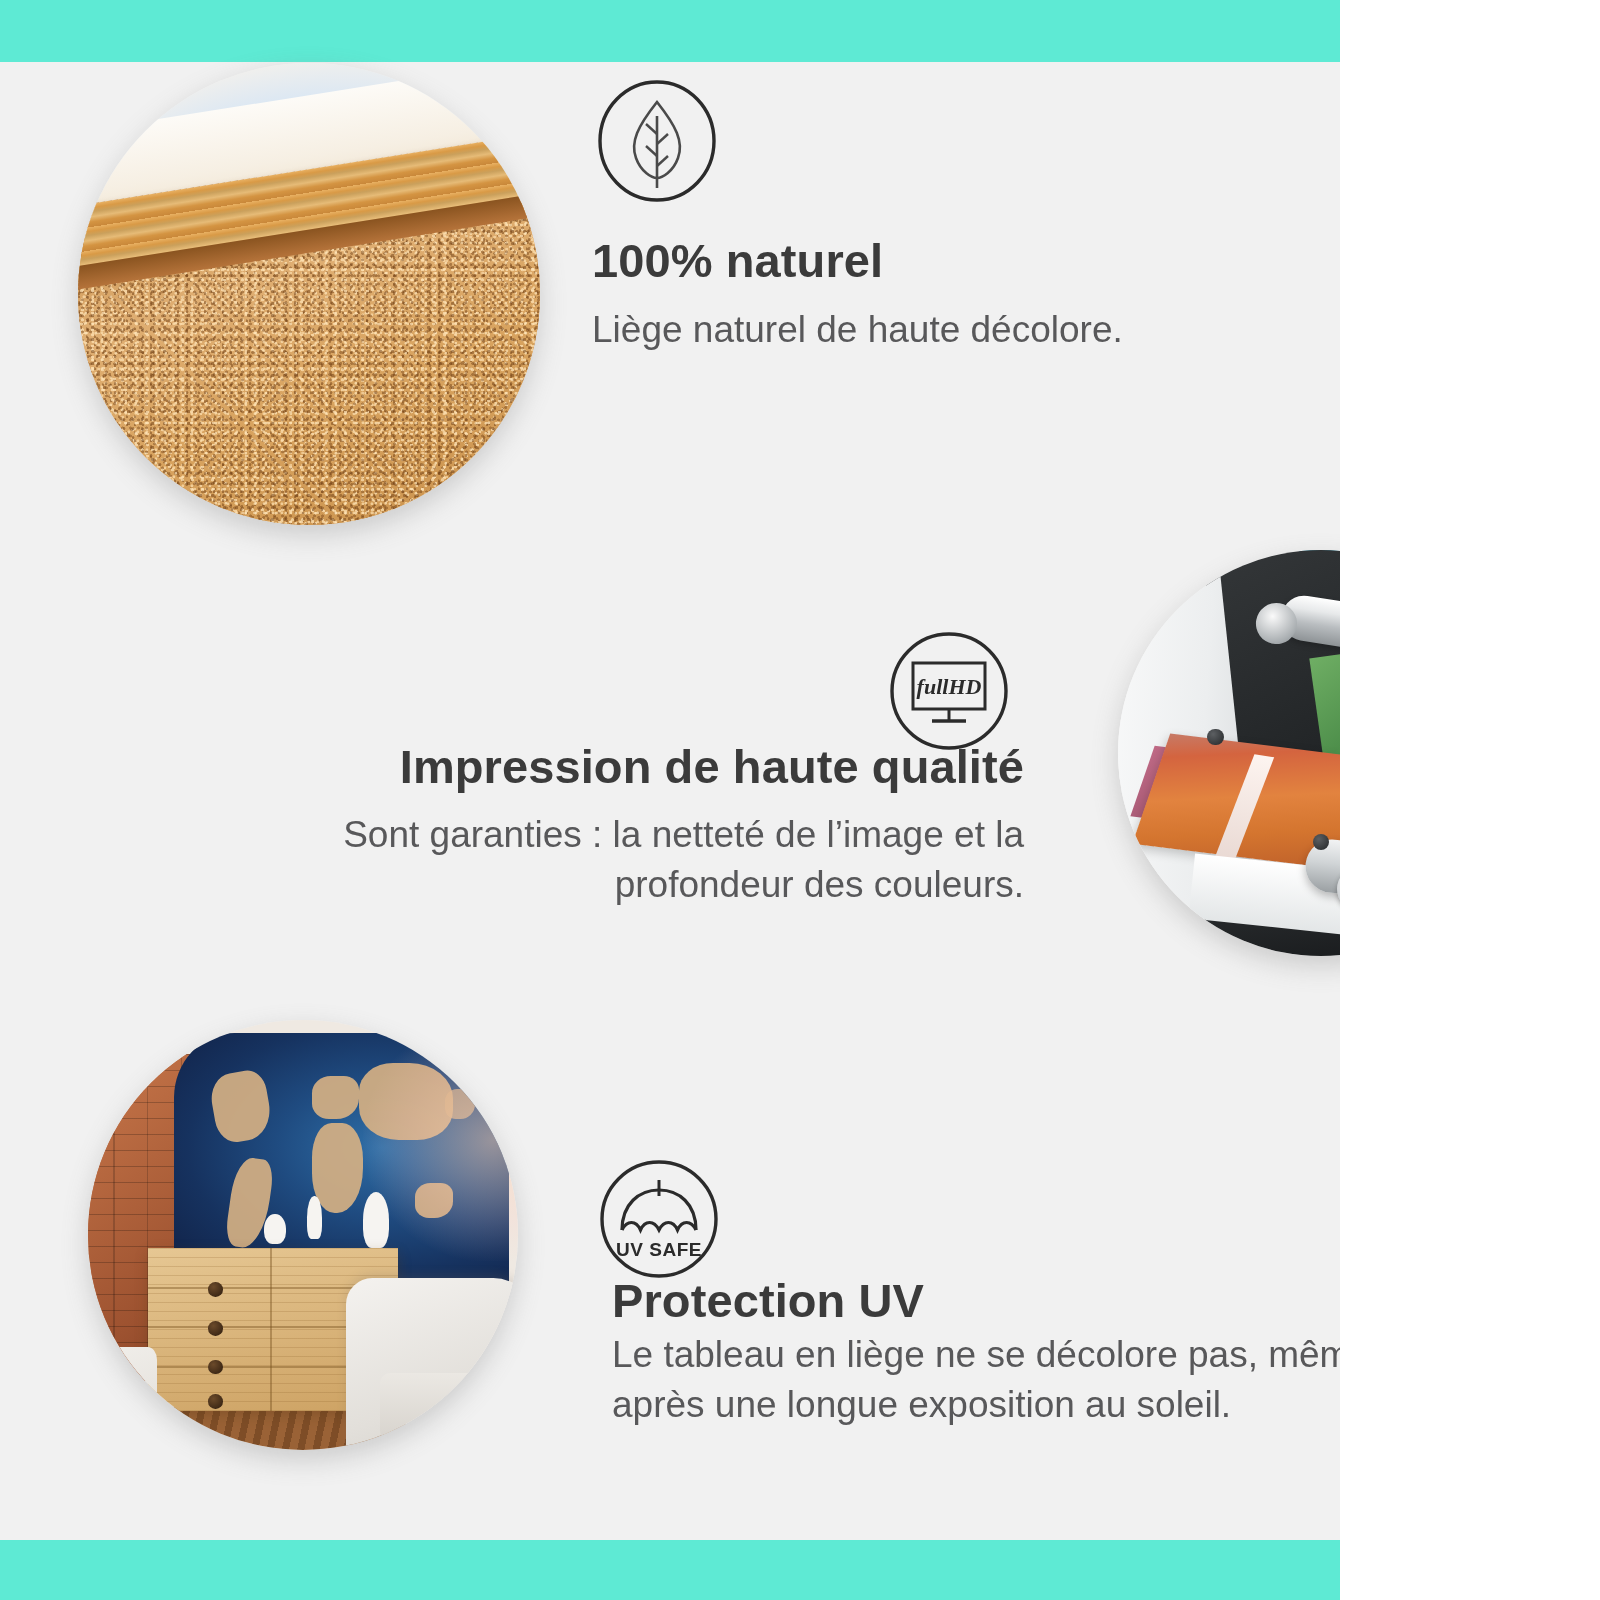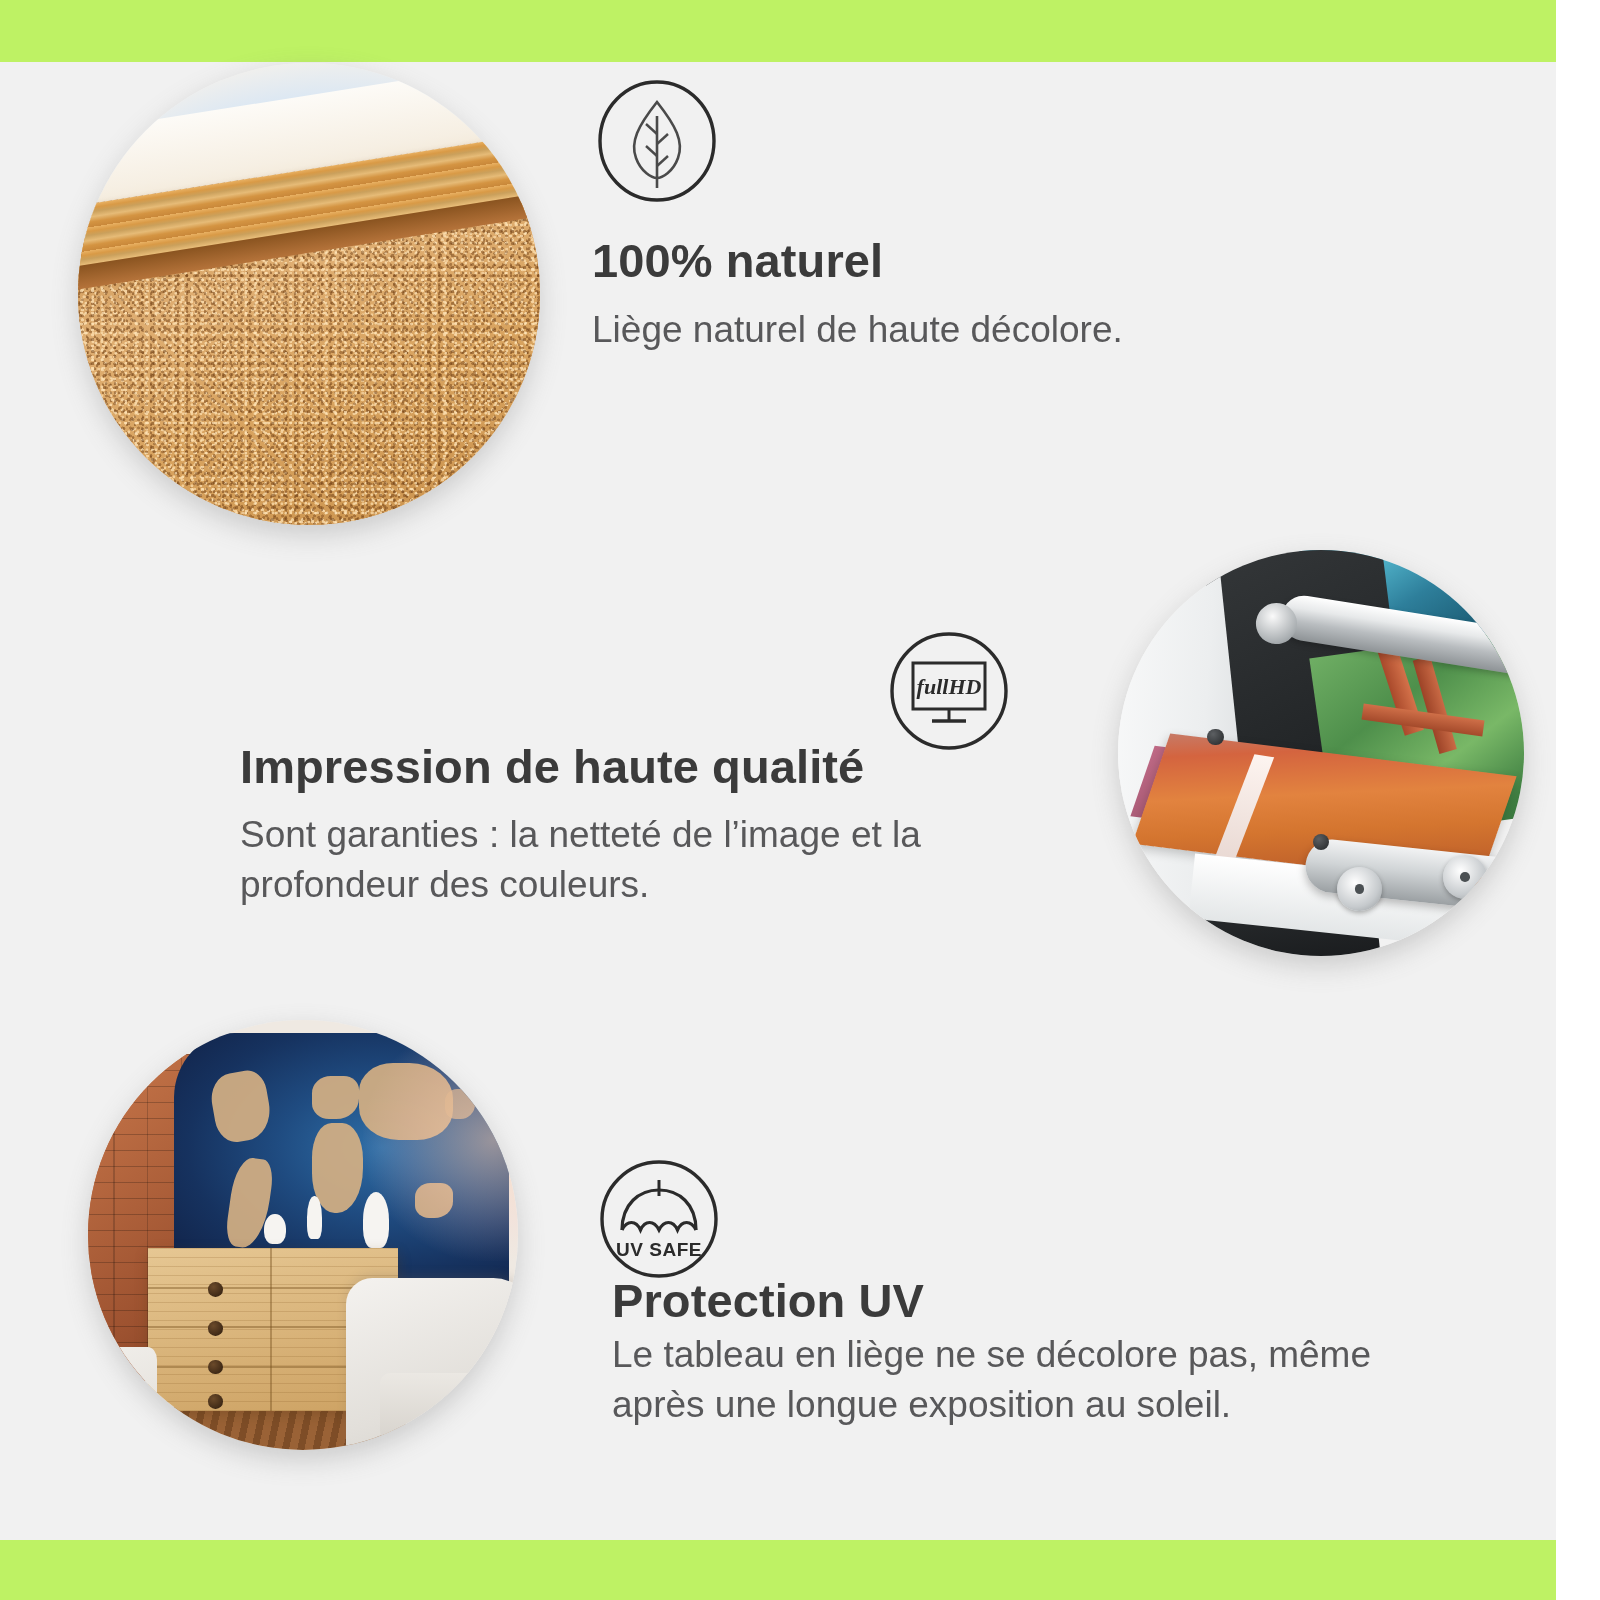--- a/index.html
+++ b/index.html
@@ -2,23 +2,23 @@
 <html><head>
 <meta charset="utf-8">
 <style>
   html, body {
     margin: 0;
     padding: 0;
     background: #ffffff;
   }
   #page {
     position: relative;
-    width: 1556px;
+    width: 1340px;
     height: 1600px;
-    background: #bef264;
+    background: #5eead4;
     overflow: hidden;
     font-family: "Liberation Sans", sans-serif;
   }
   
   .bg-band {
     position: absolute;
     left: 0;
     top: 62px;
     width: 1600px;
     height: 1478px;
@@ -204,21 +204,21 @@
   .feat-desc {
     margin: 0;
     font-weight: 400;
     color: #58585a;
   }
 
   #block1 { left: 592px; top: 232px; width: 620px; text-align: left; }
   #block1 .feat-title { font-size: 47px; line-height: 58px; }
   #block1 .feat-desc  { font-size: 37px; line-height: 52px; margin-top: 14px; }
 
-  #block2 { left: 240px; top: 738px; width: 800px; text-align: left; }
+  #block2 { left: 224px; top: 738px; width: 800px; text-align: right; }
   #block2 .feat-title { font-size: 47px; line-height: 58px; }
   #block2 .feat-desc  { font-size: 37px; line-height: 50px; margin-top: 14px; }
 
   #block3 { left: 612px; top: 1272px; width: 860px; text-align: left; }
   #block3 .feat-title { font-size: 47px; line-height: 58px; }
   #block3 .feat-desc  { font-size: 37px; line-height: 50px; margin-top: 0; }
 </style>
 </head>
 <body>
 

